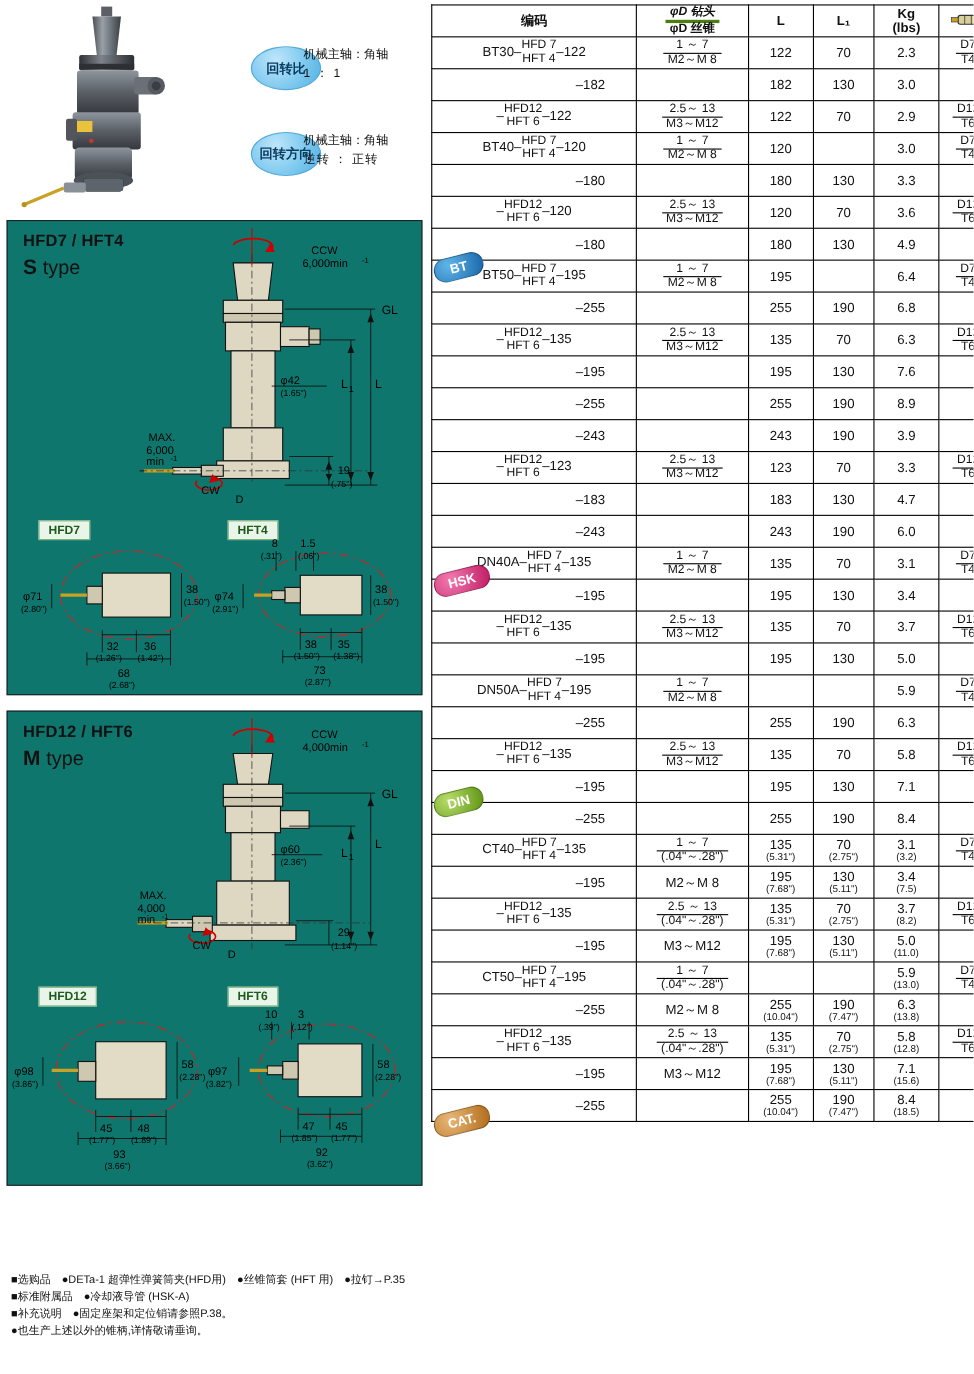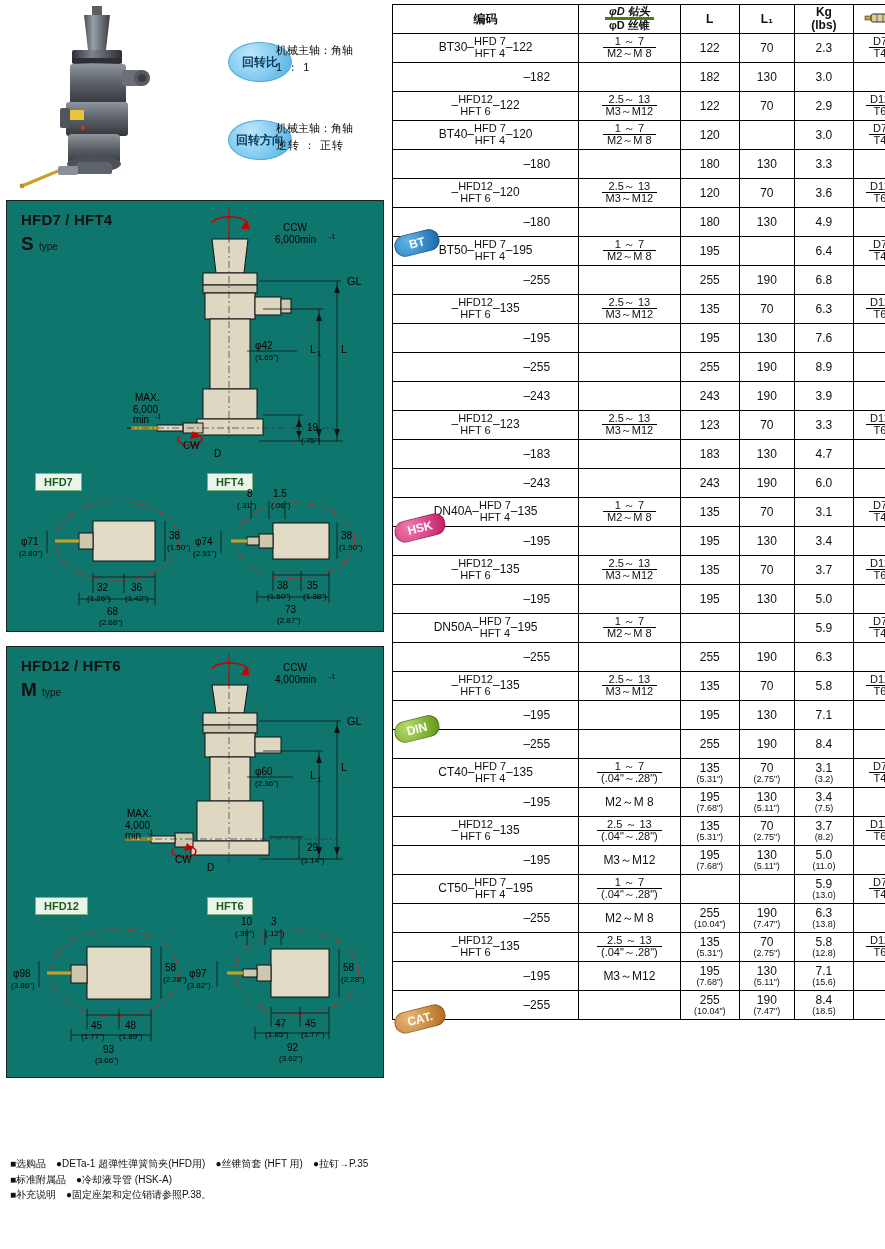--- a/index.html
+++ b/index.html
@@ -24,21 +24,21 @@
   #panel-s { top:200px; width:378px; height:432px; }
   #panel-m { top:646px; width:378px; height:432px; }
 
   .panel-title {
     position:absolute; left:14px; top:10px; font-size:15px; font-weight:bold; color:#111;
     letter-spacing:0.2px;
   }
   .panel-type {
     position:absolute; left:14px; top:32px; font-size:19px; font-weight:bold; color:#111;
   }
-  .panel-type .sm { font-size:10px; font-weight:normal; }
+  .panel-type .sm { font-size:18px; font-weight:normal; }
 
   
   .photo-wrap { position:absolute; left:14px; top:4px; width:180px; height:190px; }
   .photo-svg { position:absolute; left:0; top:0; }
 
   
   .bubble {
     position:absolute; width:64px; height:40px; border-radius:50%;
     background: radial-gradient(circle at 35% 30%, #bfe6fb 0%, #7ec9ef 55%, #4fb0e0 100%);
     border:1px solid #4ea8d8;
@@ -485,20 +485,21 @@
           <text x="182" y="330" font-size="10">φ97</text>
           <text x="180" y="341" font-size="8">(3.82")</text>
         </g>
       </svg>
     </div>
 
     <div class="notes">
       <div>■选购品　●DETa-1 超弹性弹簧筒夹(HFD用)　●丝锥筒套 (HFT 用)　●拉钉→P.35</div>
       <div>■标准附属品　●冷却液导管 (HSK-A)</div>
       <div>■补充说明　●固定座架和定位销请参照P.38。</div>
+      <div>●也生产上述以外的锥柄,详情敬请垂询。</div>
     </div>
   </div>
 
   <div class="right">
     <table class="spec">
       <colgroup>
         <col style="width:176px">
         <col style="width:96px">
         <col style="width:56px">
         <col style="width:52px">

